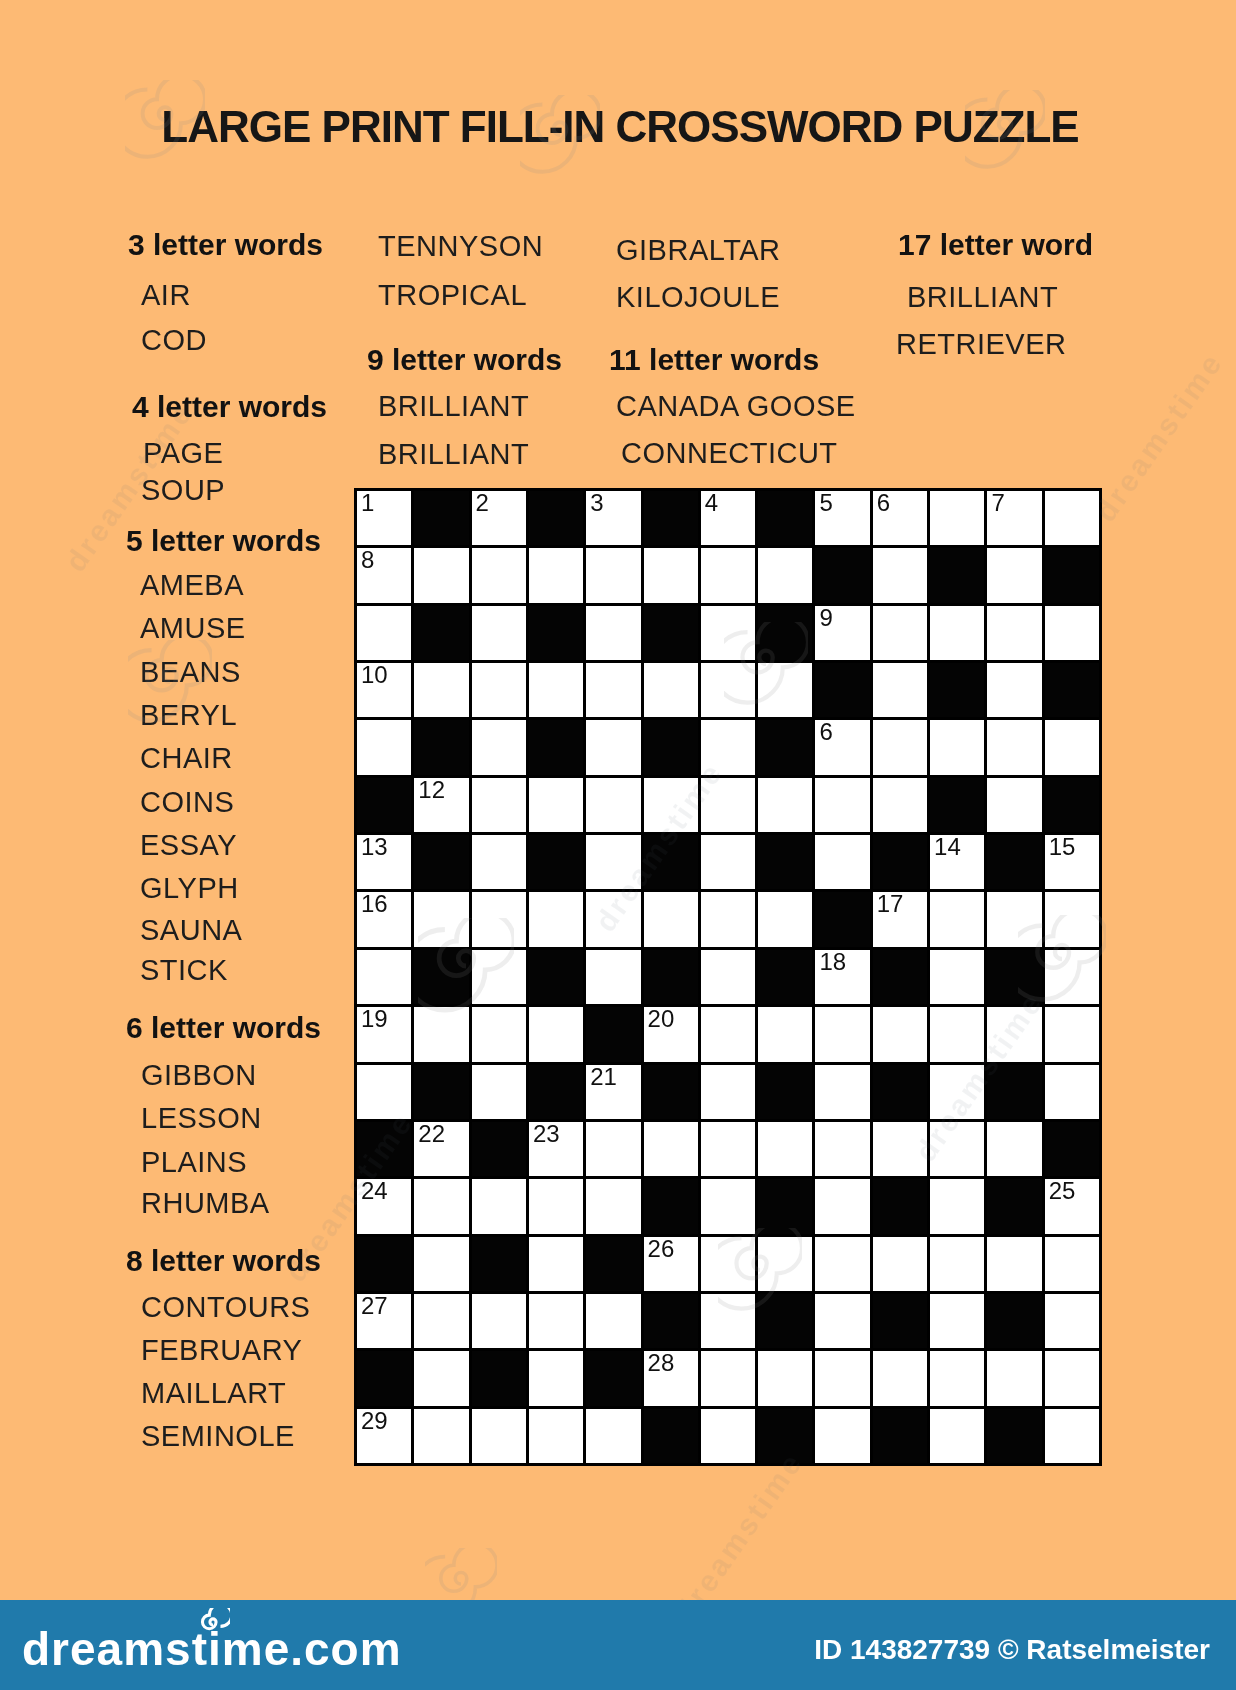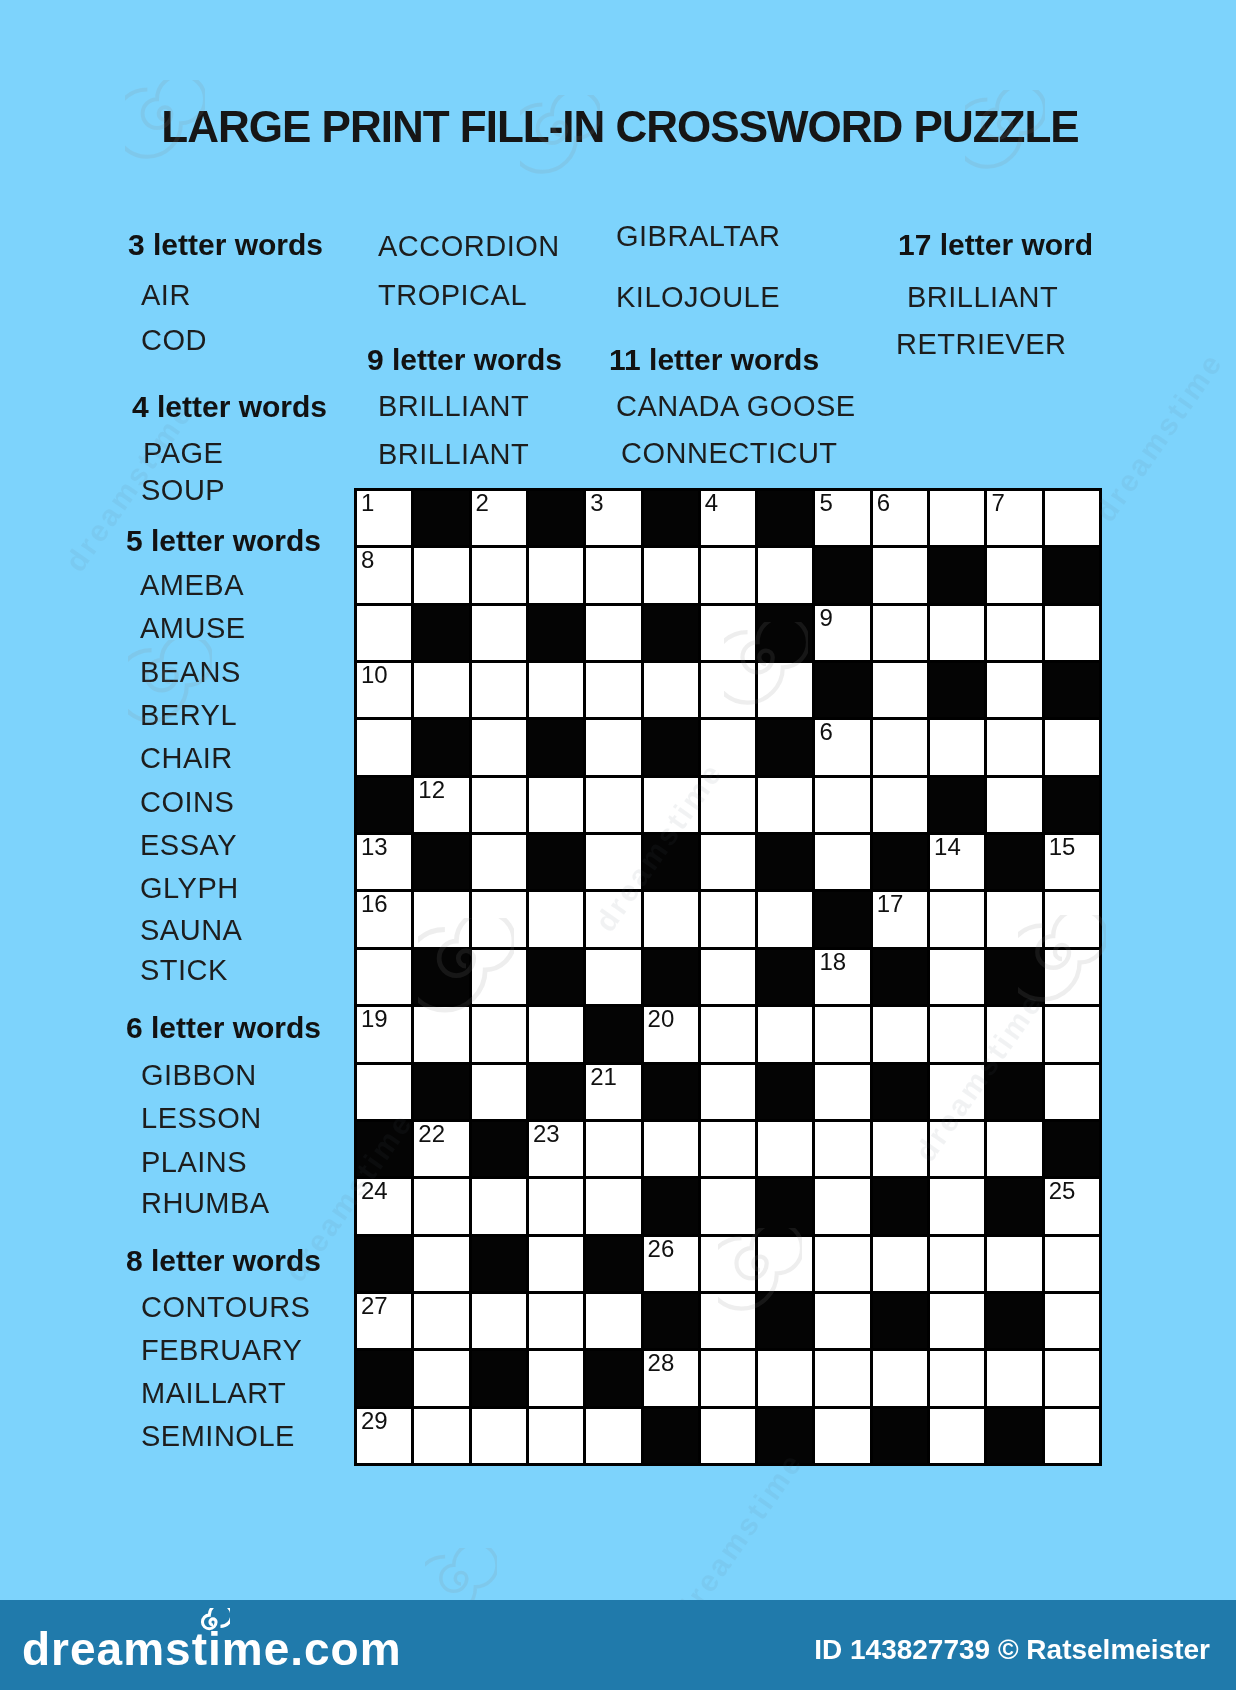--- a/index.html
+++ b/index.html
@@ -1,16 +1,16 @@
 <!DOCTYPE html>
 <html><head>
 <meta charset="utf-8">
 <style>
   html,body{margin:0;padding:0;background:#fff;}
-  .page{position:relative;width:1236px;height:1690px;background:#7dd3fc;overflow:hidden;
+  .page{position:relative;width:1236px;height:1690px;background:#fdba74;overflow:hidden;
         font-family:"Liberation Sans",sans-serif;color:#111;}
   .title{position:absolute;top:102px;left:620px;transform:translateX(-50%);
          font-size:44px;font-weight:bold;letter-spacing:-1px;white-space:nowrap;color:#161616;}
   .subtitle{position:absolute;top:163px;left:622px;transform:translateX(-50%);
             font-size:31px;white-space:nowrap;color:#1c1c1c;}
   .w{position:absolute;font-size:29px;letter-spacing:.5px;line-height:1.15;
      white-space:nowrap;color:#1d1d1d;text-align:right;}
   .w.h{font-weight:bold;font-size:30px;letter-spacing:0;color:#121212;}
   #grid{position:absolute;left:354px;top:488px;width:748px;height:978px;background:#000;
         display:grid;grid-template-columns:repeat(13,1fr);grid-template-rows:repeat(17,1fr);
@@ -58,27 +58,27 @@
   <span class="w" style="left:141px;top:1059px">GIBBON</span>
   <span class="w" style="left:141px;top:1102px">LESSON</span>
   <span class="w" style="left:141px;top:1146px">PLAINS</span>
   <span class="w" style="left:141px;top:1187px">RHUMBA</span>
   <span class="w h" style="left:126px;top:1244px">8 letter words</span>
   <span class="w" style="left:141px;top:1291px">CONTOURS</span>
   <span class="w" style="left:141px;top:1334px">FEBRUARY</span>
   <span class="w" style="left:141px;top:1377px">MAILLART</span>
   <span class="w" style="left:141px;top:1420px">SEMINOLE</span>
 
-  <span class="w" style="left:378px;top:230px">ACCORDION</span>
+  <span class="w" style="left:378px;top:230px">TENNYSON</span>
   <span class="w" style="left:378px;top:279px">TROPICAL</span>
   <span class="w h" style="left:367px;top:343px">9 letter words</span>
   <span class="w" style="left:378px;top:390px">BRILLIANT</span>
   <span class="w" style="left:378px;top:438px">BRILLIANT</span>
 
-  <span class="w" style="left:616px;top:220px">GIBRALTAR</span>
+  <span class="w" style="left:616px;top:234px">GIBRALTAR</span>
   <span class="w" style="left:616px;top:281px">KILOJOULE</span>
   <span class="w h" style="left:609px;top:343px">11 letter words</span>
   <span class="w" style="left:616px;top:390px">CANADA GOOSE</span>
   <span class="w" style="left:621px;top:437px">CONNECTICUT</span>
 
   <span class="w h" style="left:898px;top:228px">17 letter word</span>
   <span class="w" style="left:907px;top:281px">BRILLIANT</span>
   <span class="w" style="left:896px;top:328px">RETRIEVER</span>
 
   <div id="grid">

